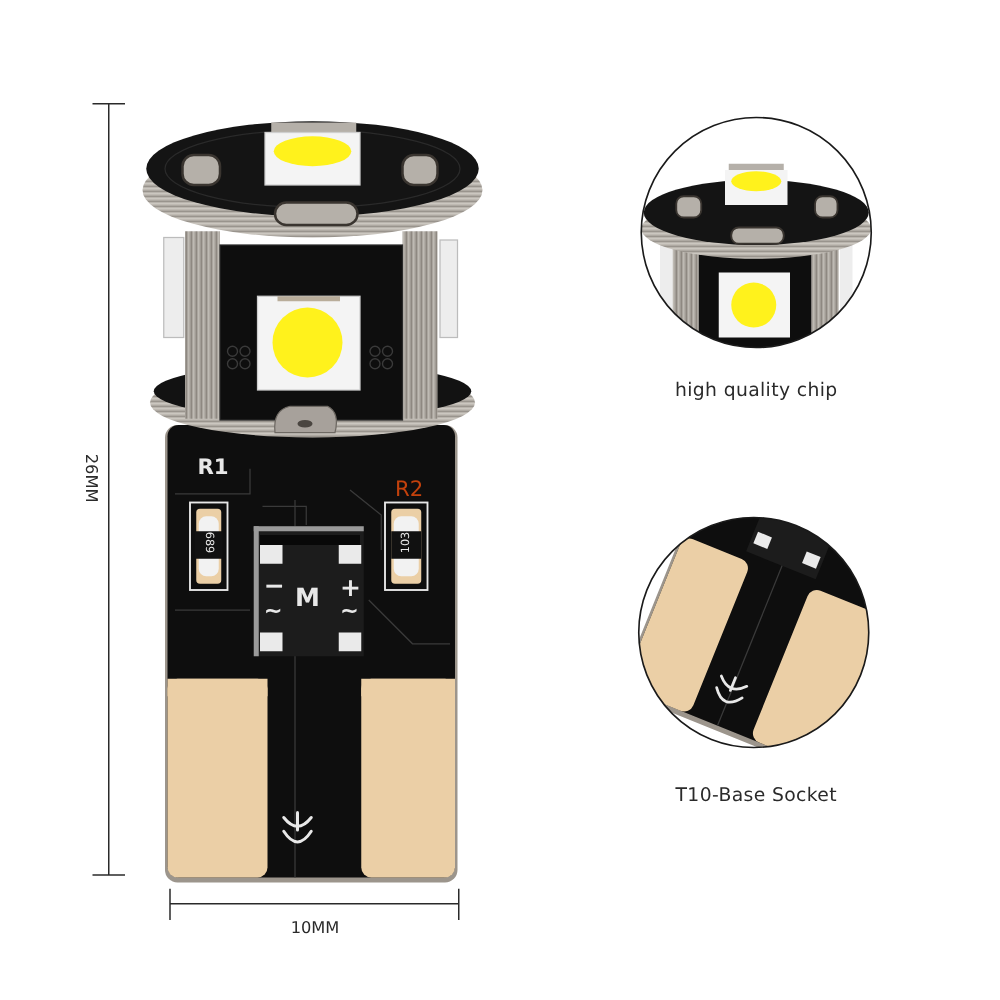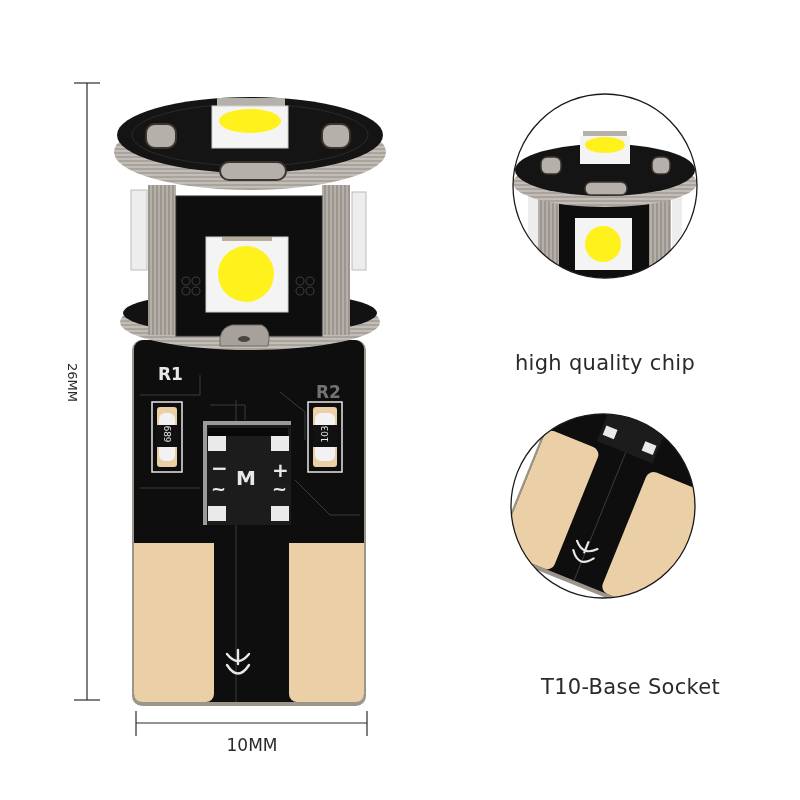--- a/index.html
+++ b/index.html
@@ -1,21 +1,21 @@
 <!DOCTYPE html>
 <html><head>
 <meta charset="utf-8">
 <style>
   html, body { margin:0; padding:0; background:#ffffff; }
   body { width:800px; height:800px; position:relative; overflow:hidden; font-family:"Liberation Sans", sans-serif; }
   .abs { position:absolute; }
   .label-text { color:#2a2a2a; font-family:"DejaVu Sans", sans-serif; }
-  #dim-h-text { font-size:17px; }
+  #dim-h-text { font-size:13px; }
   #dim-v-text { font-size:13px; transform:rotate(90deg); transform-origin:center; }
-  .caption { font-size:21px; letter-spacing:0.3px;margin-top:48px; }
+  .caption { font-size:15px; letter-spacing:0.3px; }
 </style>
 </head>
 <body>
 
 <svg class="abs" style="left:0;top:0" width="800" height="800" viewBox="0 0 800 800">
   <defs>
     <pattern id="edgeTex" width="6" height="4" patternUnits="userSpaceOnUse">
       <rect width="6" height="4" fill="#b9b4ad"></rect>
       <line x1="0" y1="1" x2="6" y2="1" stroke="#8f8a83" stroke-width="0.8"></line>
       <line x1="0" y1="3" x2="6" y2="3" stroke="#d8d4ce" stroke-width="0.6"></line>
@@ -185,27 +185,27 @@
           <line x1="603" y1="545" x2="603" y2="556"></line>
           <path d="M592 558 Q603 573 614 558"></path>
         </g>
       </g>
     </g>
     <circle cx="603" cy="506" r="92" fill="none" stroke="#1a1a1a" stroke-width="1.3"></circle>
   </g>
 </svg>
 
 <div class="abs" style="left:158px;top:364px;font-family:'DejaVu Sans',sans-serif;font-weight:bold;font-size:17px;color:#e8e8e8;">R1</div>
-<div class="abs" style="left:316px;top:382px;font-family:'DejaVu Sans',sans-serif;font-weight:bold;font-size:17px;color:#737373;">R2</div>
+<div class="abs" style="left:316px;top:382px;font-family:'DejaVu Sans',sans-serif;font-weight:normal;font-size:17px;color:#c2410c;">R2</div>
 <div class="abs" style="left:155px;top:429px;width:24px;text-align:center;transform:rotate(90deg);font-family:'DejaVu Sans',sans-serif;font-size:9px;color:#e8e8e8;">689</div>
 <div class="abs" style="left:313px;top:429px;width:24px;text-align:center;transform:rotate(-90deg);font-family:'DejaVu Sans',sans-serif;font-size:9px;color:#e8e8e8;">103</div>
 
 <div class="abs" style="left:236px;top:466px;font-family:'DejaVu Sans',sans-serif;font-weight:bold;font-size:20px;color:#e8e8e8;">M</div>
 <div class="abs" style="left:211px;top:456px;font-family:'DejaVu Sans',sans-serif;font-weight:bold;font-size:20px;color:#e8e8e8;">−</div>
 <div class="abs" style="left:211px;top:478px;font-family:'DejaVu Sans',sans-serif;font-weight:bold;font-size:18px;color:#e8e8e8;">~</div>
 <div class="abs" style="left:272px;top:458px;font-family:'DejaVu Sans',sans-serif;font-weight:bold;font-size:20px;color:#e8e8e8;">+</div>
 <div class="abs" style="left:272px;top:478px;font-family:'DejaVu Sans',sans-serif;font-weight:bold;font-size:18px;color:#e8e8e8;">~</div>
 
 <div id="dim-v-text" class="abs label-text" style="left:42px;top:375px;width:60px;text-align:center;">26MM</div>
 <div id="dim-h-text" class="abs label-text" style="left:222px;top:735px;width:60px;text-align:center;">10MM</div>
 
 <div class="abs label-text caption" style="left:490px;top:303px;width:230px;text-align:center;">high quality chip</div>
-<div class="abs label-text caption" style="left:490px;top:627px;width:230px;text-align:right;">T10-Base Socket</div>
+<div class="abs label-text caption" style="left:490px;top:627px;width:230px;text-align:center;">T10-Base Socket</div>
 
 </body></html>

